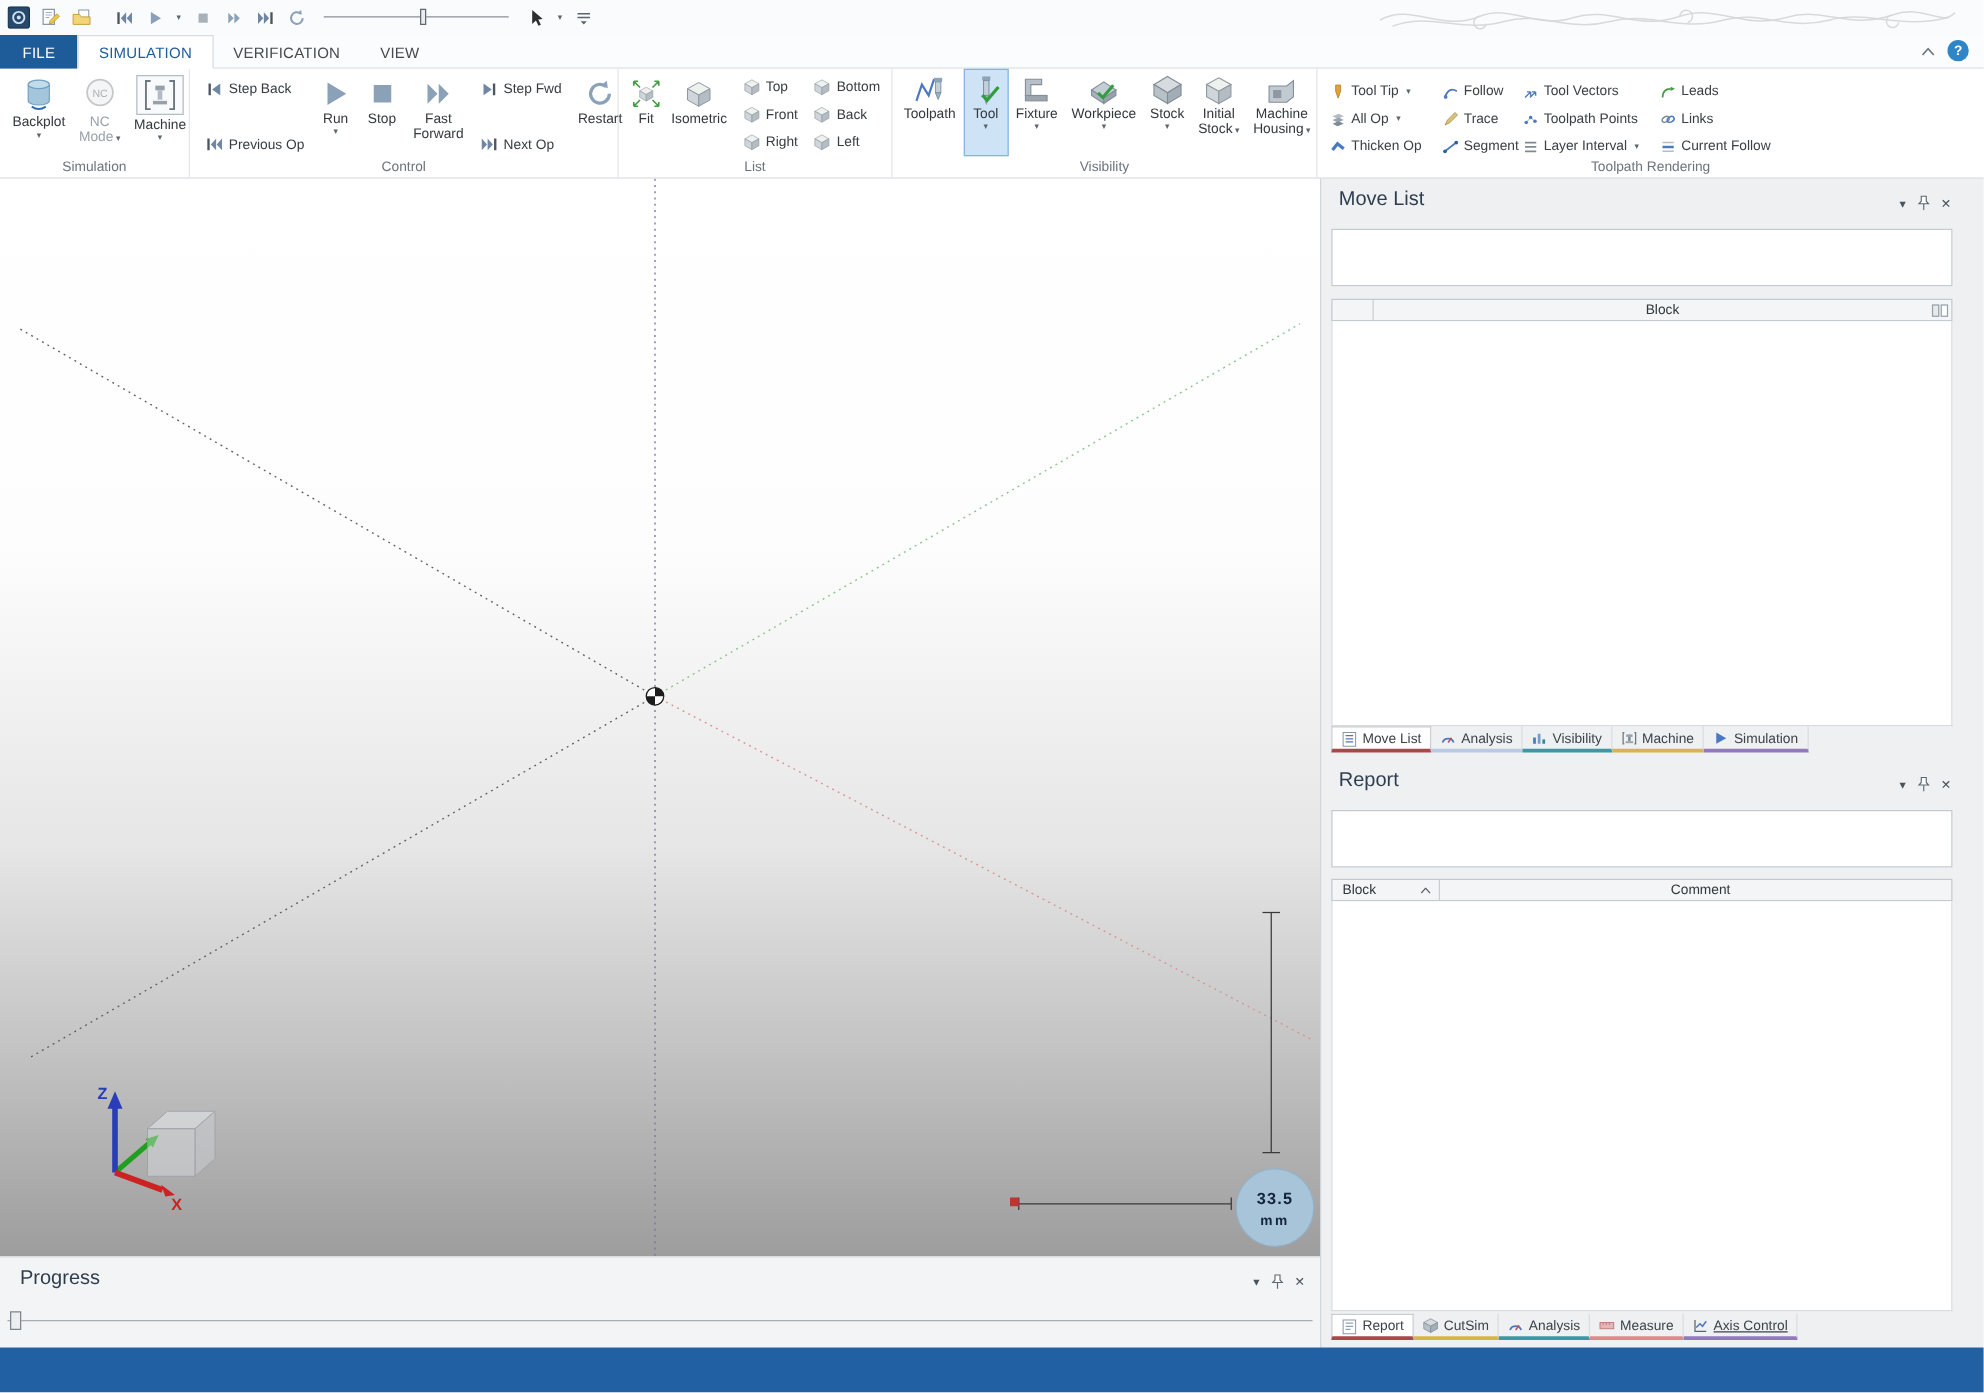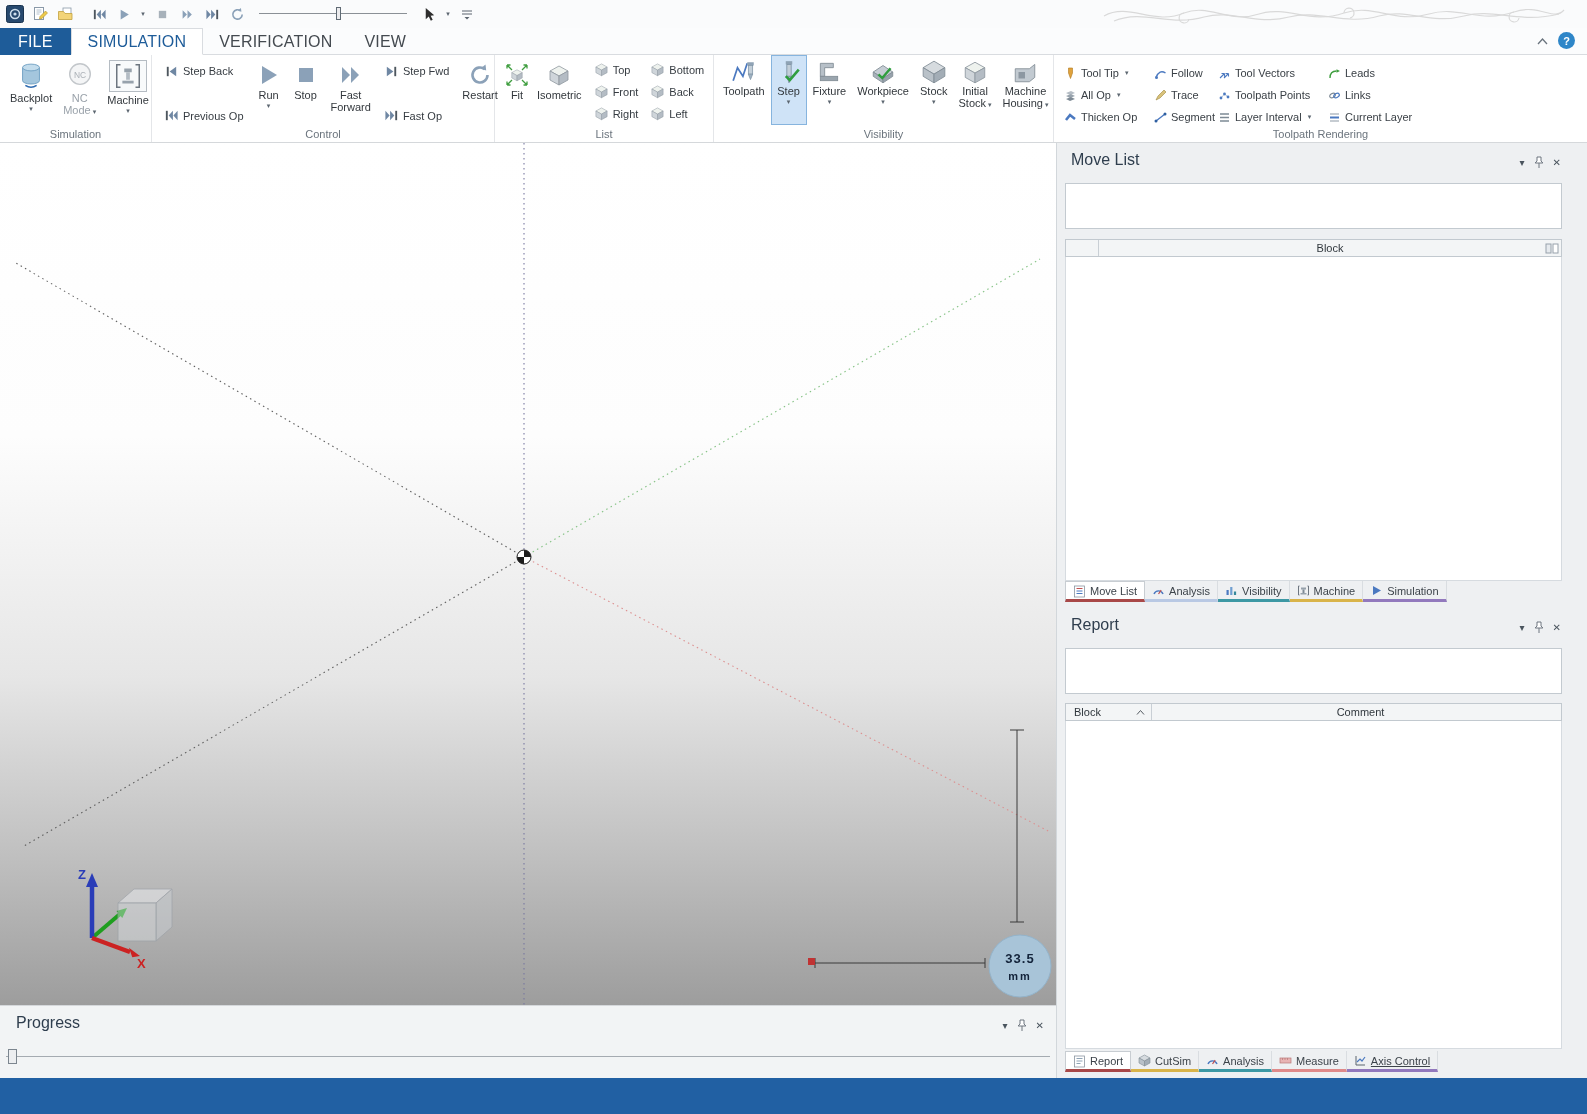--- a/index.html
+++ b/index.html
@@ -13,21 +13,21 @@
   .qbtn { width:22px; height:22px; display:flex; align-items:center; justify-content:center; flex:0 0 auto; }
   .qchev { font-size:7px; color:#5c6670; width:10px; text-align:center; }
   .qsep { width:6px; }
   .qslider { position:relative; width:148px; height:16px; margin:0 8px; flex:0 0 auto; }
   .qslider::before { content:""; position:absolute; left:0; right:0; top:7px; height:1px; background:#8a9096; }
   .qslider-handle { position:absolute; left:52%; top:1px; width:5px; height:13px; background:#ececee; border:1px solid #5f6a74; }
   #flourish { position:absolute; right:18px; top:0; }
 
   
   #tabrow { top:28px; left:0; width:1587px; height:27px; background:#fbfcfd; border-bottom:1px solid #d9dce0; display:flex; }
-  .rtab { height:27px; padding:0 16px; display:flex; align-items:center; font-size:16px; color:#444a50; letter-spacing:0.2px; }
+  .rtab { height:27px; padding:0 16px; display:flex; align-items:center; font-size:12px; color:#444a50; letter-spacing:0.2px; }
   .rtab.file { color:#fff; padding:0 18px; }
   .rtab.selected { background:#fff; border:1px solid #d9dce0; border-bottom:1px solid #fff; margin-bottom:-1px; color:#1e5c99; z-index:5; }
   .tabrow-right { position:absolute; right:12px; top:32px; display:flex; align-items:center; gap:10px; }
   .help-ic { width:17px; height:17px; border-radius:50%; background:#2e86c8; color:#fff; font-size:11px; font-weight:bold; display:flex; align-items:center; justify-content:center; }
 
   
   #ribbon { top:55px; left:0; width:1587px; height:88px; background:#fff; border-bottom:1px solid #d5d8db; display:flex; }
   .rgroup { position:relative; height:87px; border-right:1px solid #e4e6e9; flex:0 0 auto; }
   .rgroup.last { border-right:none; flex:1 1 auto; }
   .rgroup-label { position:absolute; bottom:2px; left:0; right:0; text-align:center; font-size:11px; color:#6b747d; white-space:nowrap; }
@@ -463,21 +463,21 @@
           <div class="sm-btn">
             <svg width="15" height="15" viewBox="0 0 16 16">
                 <use href="#s-stepfwd"></use>
               </svg>
             <span>Step Fwd</span>
           </div>
           <div class="sm-btn">
             <svg width="15" height="15" viewBox="0 0 16 16">
                 <use href="#s-nextop"></use>
               </svg>
-            <span>Fast Op</span>
+            <span>Next Op</span>
           </div>
         </div>
         <div class="big-btn">
           <svg class="bicon24" viewBox="0 0 24 24">
               <use href="#s-restart24"></use>
             </svg>
           <span class="lbl">Restart</span>
         </div>
       </div>
       <div class="rgroup-label">Control</div>
@@ -548,21 +548,21 @@
           <svg class="bicon26" viewBox="0 0 24 24">
               <use href="#s-toolpath"></use>
             </svg>
           <span class="lbl">Toolpath</span>
         </div>
         <div class="vis-btn active">
           <svg class="bicon26" viewBox="0 0 24 24">
               <use href="#s-tool"></use>
               <use href="#s-check" transform="translate(6,6) scale(0.75)"></use>
             </svg>
-          <span class="lbl">Step</span>
+          <span class="lbl">Tool</span>
           <span class="chev">▾</span>
         </div>
         <div class="vis-btn">
           <svg class="bicon26" viewBox="0 0 24 24">
               <use href="#s-fixture"></use>
             </svg>
           <span class="lbl">Fixture</span>
           <span class="chev">▾</span>
         </div>
         <div class="vis-btn">
@@ -666,21 +666,21 @@
             <svg class="ric" viewBox="0 0 13 13">
               <use href="#s-layerint"></use>
             </svg>
             <span>Layer Interval</span>
             <span class="chev-inline">▾</span>
           </div>
         <div class="rend-item">
             <svg class="ric" viewBox="0 0 13 13">
               <use href="#s-curlayer"></use>
             </svg>
-            <span>Current Layer</span>
+            <span>Current Follow</span>
           </div>
       </div>
       <div class="rgroup-label">Toolpath Rendering</div>
     </div>
   </div>
 
   <div id="viewport" class="abs">
     <svg width="1056" height="862" viewBox="0 0 1056 862">
 
       <line x1="524" y1="0" x2="524" y2="862" stroke="#7878a0" stroke-width="1.1" stroke-dasharray="1.5 3.5"></line>

